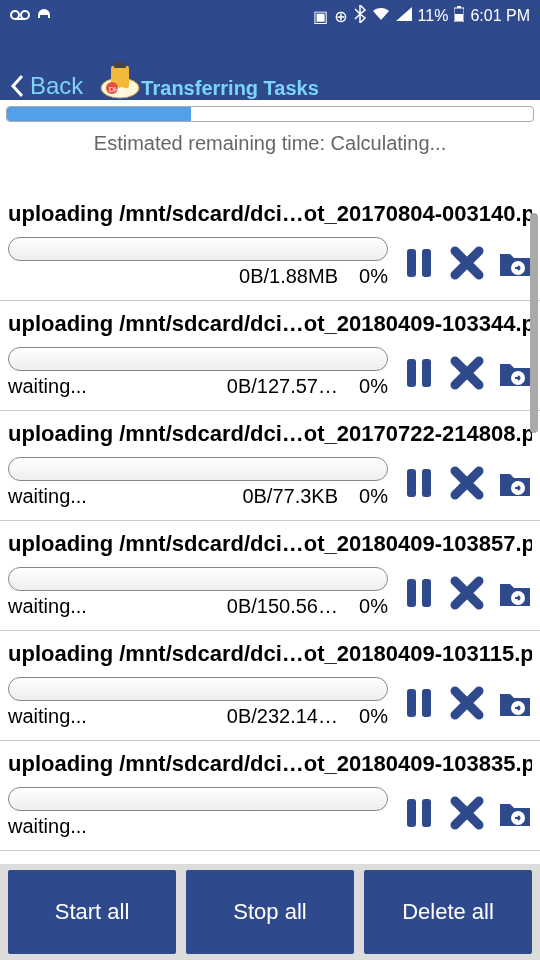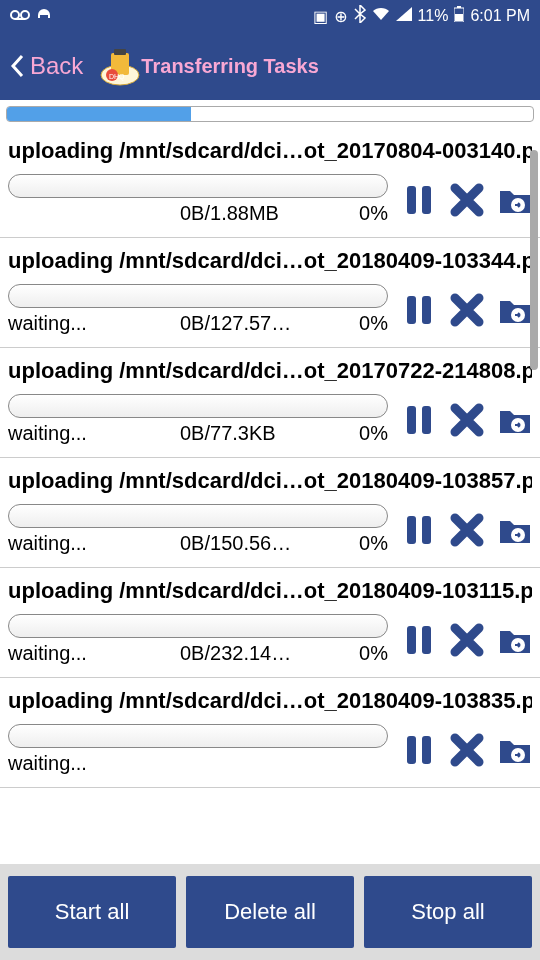--- a/index.html
+++ b/index.html
@@ -15,23 +15,23 @@
     justify-content: space-between;
     padding: 0 10px;
     font-size: 17px;
   }
   .sb-left, .sb-right { display: flex; align-items: center; gap: 6px; }
   .sb-right span { font-size: 16px; }
 
   .header {
     height: 68px;
     background: #2f4a8c;
-    color: #f9a8d4;
-    display: flex;
-    align-items: center;
+    color: #7dd3fc;
+    display: flex;
+    align-items: flex-end;
     padding: 0 10px;
   }
   .back { display: flex; align-items: center; gap: 6px; font-size: 24px; }
   .app-icon {
     width: 42px; height: 42px;
     margin-left: 16px;
   }
   .title { font-size: 20px; font-weight: bold; }
 
   .overall {
@@ -94,42 +94,42 @@
     border: 1px solid #888;
     border-radius: 12px;
     background: linear-gradient(#fff,#eee);
     margin-bottom: 4px;
   }
   .stats {
     display: flex;
     font-size: 20px;
   }
   .status { width: 140px; }
-  .size { flex: 1; text-align: left; margin-left: 32px; }
+  .size { flex: 1; text-align: right; }
   .pct { width: 50px; text-align: right; }
 
   .ibtn {
     width: 34px; height: 34px;
     color: #2f4a8c;
     cursor: pointer;
     flex-shrink: 0;
   }
 
   .footer {
     height: 96px;
     background: #dcdcdc;
     display: flex;
     align-items: center;
     justify-content: space-around;
     padding: 0 8px;
     gap: 10px;
   }
   .fbtn {
     flex: 1;
-    height: 72px;
+    height: 84px;
     background: #2f4a8c;
     color: #fff;
     font-size: 22px;
     display: flex;
     align-items: center;
     justify-content: center;
     border-radius: 2px;
     cursor: pointer;
   }
 </style>
@@ -197,20 +197,21 @@
         <text x="10" y="34" font-size="7" fill="#fff">DHQ</text>
       </svg>
   </div>
   <div class="title">Transferring Tasks</div>
 </div>
 
 <div class="overall">
   <div class="overall-bar">
     <div class="overall-fill" id="ofill" style="width: 35%;"></div>
   </div>
+  <div class="remaining">Estimated remaining time: Calculating...</div>
 </div>
 
 <div class="list">
   <div class="scroll-ind"></div>
   <div id="tasks">
       <div class="task">
         <div class="name">uploading /mnt/sdcard/dci…ot_20170804-003140.png</div>
         <div class="row">
           <div class="col-left">
             <div class="pbar-wrap"></div>
@@ -357,15 +358,15 @@
               <circle cx="20" cy="22" r="7" fill="#fff"></circle>
               <path d="M17 22h5m0 0l-2-2m2 2l-2 2" stroke="#2f4a8c" stroke-width="2" fill="none"></path>
             </svg></div>
         </div>
       </div>
     </div>
 </div>
 
 <div class="footer">
   <div class="fbtn">Start all</div>
+  <div class="fbtn">Stop all</div>
   <div class="fbtn">Delete all</div>
-  <div class="fbtn">Stop all</div>
 </div>
 
 </body></html>

